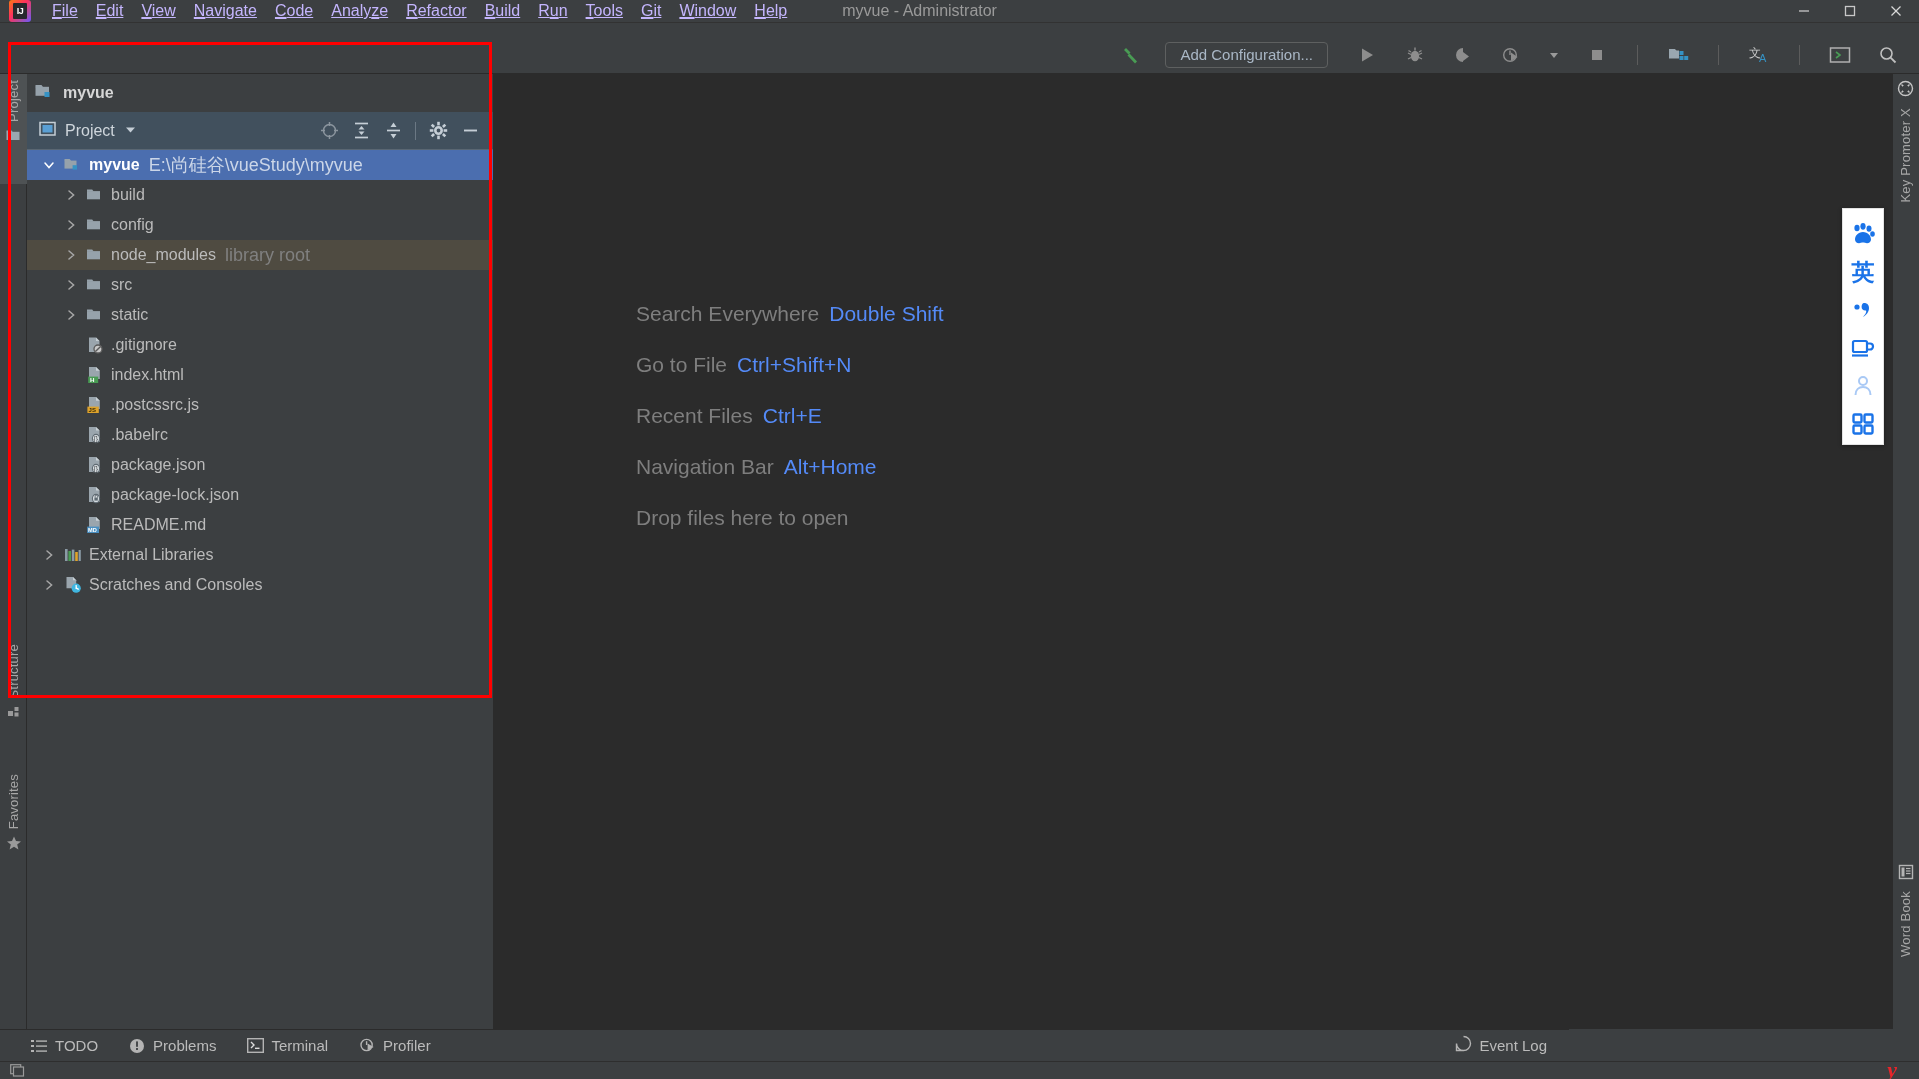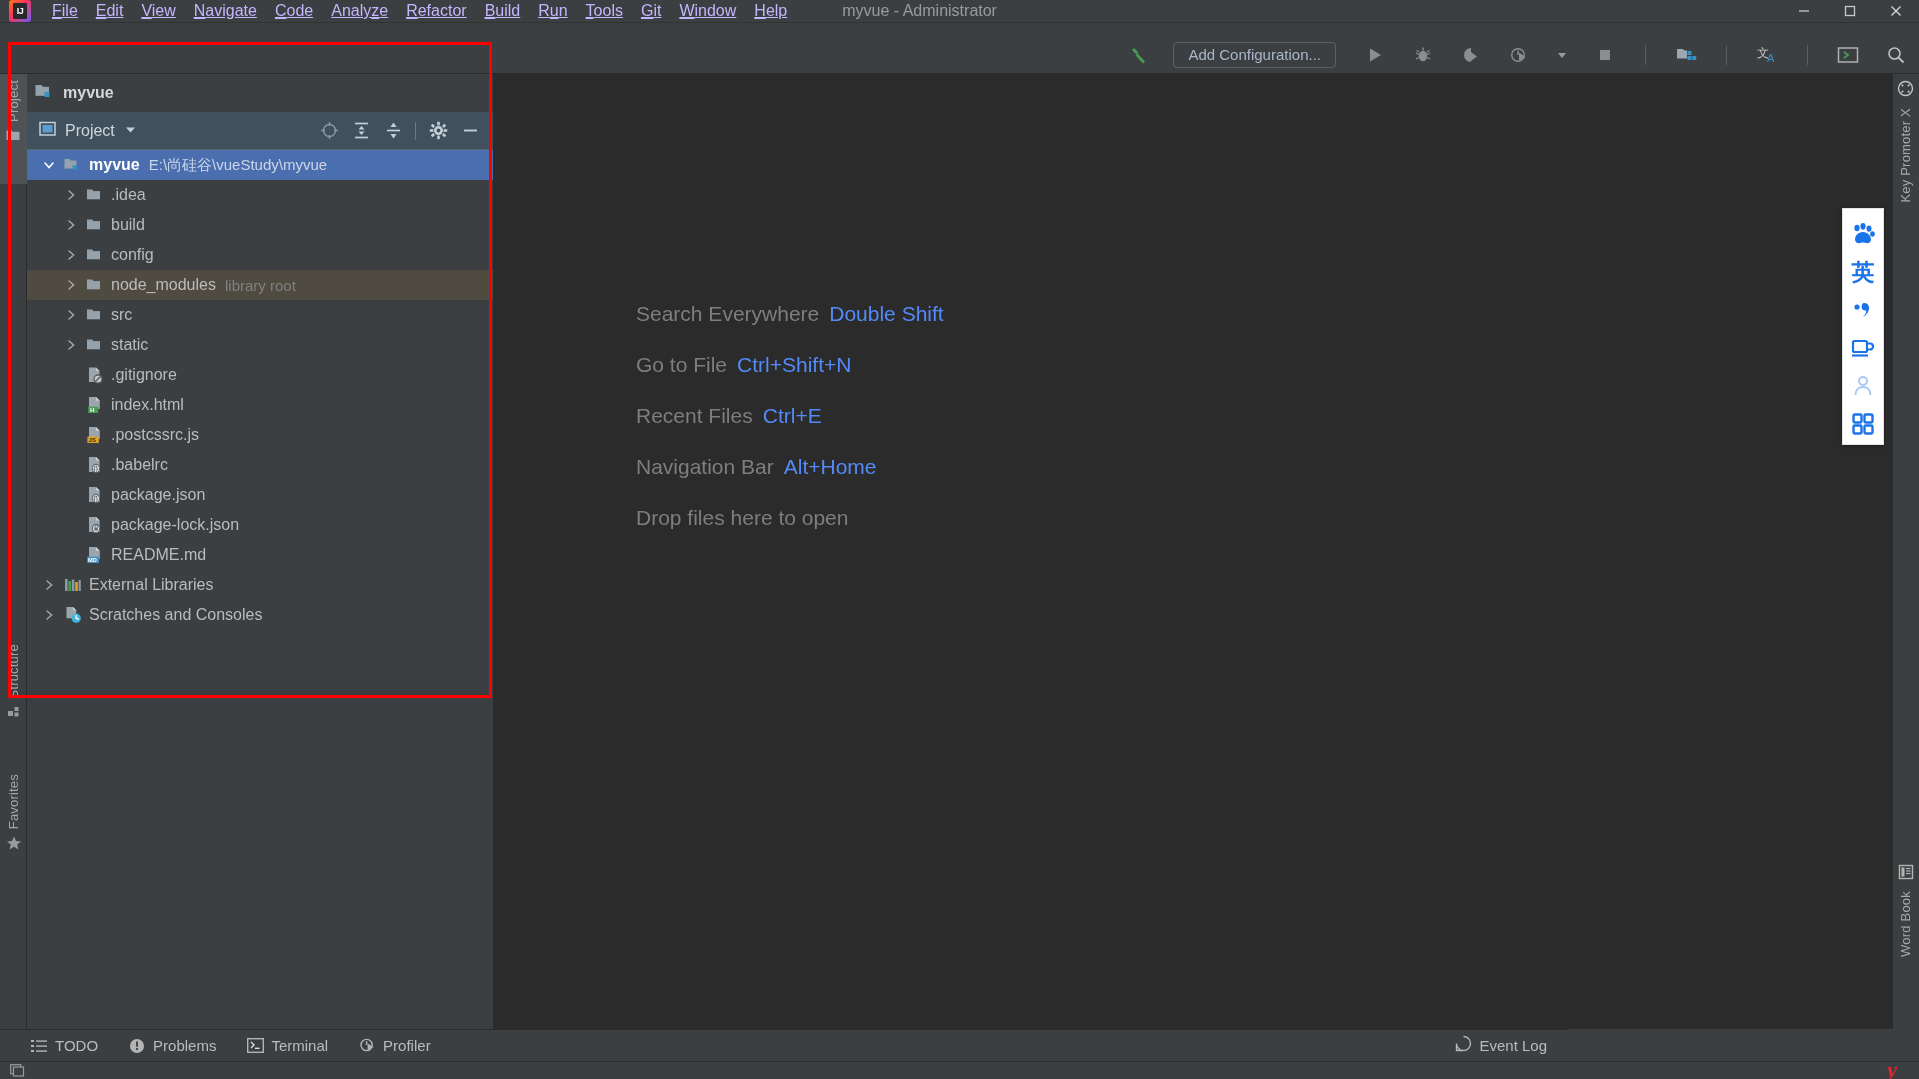--- a/index.html
+++ b/index.html
@@ -42,21 +42,21 @@
   .wc { width: 46px; height: 36px; display: flex; align-items: center; justify-content: center; }
   .wc svg { display: block; }
 
   
   #navbar {
     position: absolute; left: 0; top: 36px; width: 1919px; height: 38px;
     background: #3c3f41; display: flex; align-items: center;
     border-bottom: 1px solid #2b2b2b;
   }
   #navbar-left { display: flex; align-items: center; padding-left: 10px; gap: 7px; }
-  #navbar-right { margin-left: auto; display: flex; align-items: center; padding-right: 8px; gap: 18px; }
+  #navbar-right { margin-left: auto; display: flex; align-items: center; padding-right: 16px; gap: 18px; }
   .tb-btn { width: 30px; height: 28px; display: flex; align-items: center; justify-content: center; }
   .tb-sep { width: 1px; height: 20px; background: #5c5c5c; margin: 0 7px; }
   #add-config {
     height: 26px; padding: 0 14px; border: 1px solid #5e6060; border-radius: 4px;
     display: flex; align-items: center; font-size: 15px; color: #a9b7c6;
     background: transparent; margin-right: 6px; white-space: nowrap;
   }
 
   
   #left-stripe {
@@ -110,21 +110,21 @@
   .trow {
     height: 30px; display: flex; align-items: center; white-space: nowrap;
     font-size: 16px; color: #bbbbbb; padding-right: 6px;
   }
   .trow.sel { background: #4b6eaf; color: #ffffff; }
   .trow.hl { background: #4f4b41; }
   .arrow { width: 16px; height: 16px; flex: none; display: flex; align-items: center; justify-content: center; }
   .ticon { width: 18px; height: 18px; flex: none; margin-right: 7px; display: flex; align-items: center; justify-content: center; }
   .tlabel { }
   .tlabel.bold { font-weight: bold; }
-  .tsub { color: #808080; margin-left: 9px; font-size: 15px; }
+  .tsub { color: #808080; margin-left: 9px; font-size: 18px; }
   .trow.sel .tsub { color: #cbd6e8; }
 
   
   #editor {
     position: absolute; left: 494px; top: 74px; width: 1398px; height: 955px;
     background: #2b2b2b;
   }
   #hints { position: absolute; left: 142px; top: 228px; }
   .hint { font-size: 21px; color: #7e7e7e; margin-bottom: 27px; white-space: nowrap; }
   .hint .key { color: #548af7; margin-left: 10px; }
@@ -451,35 +451,20 @@
             <path d="M4 2 L8.6 6 L4 10" fill="none" stroke="#a6a6a6" stroke-width="1.5" stroke-linecap="round"></path>
           </svg>
         </span>
         <span style="width: 7px; flex: 0 0 auto;"></span>
         <span class="ticon">
           <svg width="18" height="16" viewBox="0 0 18 16">
             <path d="M1 2.5 h5.2 l1.5 2 H1 Z" fill="#96a2ab"></path>
             <rect x="1" y="4.1" width="13" height="8.2" fill="#96a2ab"></rect>
           </svg>
         </span>
-        <span class="tlabel">.idea</span>
-      </div>
-      <div class="trow" style="padding-left: 36px;">
-        <span class="arrow">
-          <svg width="12" height="12" viewBox="0 0 12 12">
-            <path d="M4 2 L8.6 6 L4 10" fill="none" stroke="#a6a6a6" stroke-width="1.5" stroke-linecap="round"></path>
-          </svg>
-        </span>
-        <span style="width: 7px; flex: 0 0 auto;"></span>
-        <span class="ticon">
-          <svg width="18" height="16" viewBox="0 0 18 16">
-            <path d="M1 2.5 h5.2 l1.5 2 H1 Z" fill="#96a2ab"></path>
-            <rect x="1" y="4.1" width="13" height="8.2" fill="#96a2ab"></rect>
-          </svg>
-        </span>
         <span class="tlabel">build</span>
       </div>
       <div class="trow" style="padding-left: 36px;">
         <span class="arrow">
           <svg width="12" height="12" viewBox="0 0 12 12">
             <path d="M4 2 L8.6 6 L4 10" fill="none" stroke="#a6a6a6" stroke-width="1.5" stroke-linecap="round"></path>
           </svg>
         </span>
         <span style="width: 7px; flex: 0 0 auto;"></span>
         <span class="ticon">

